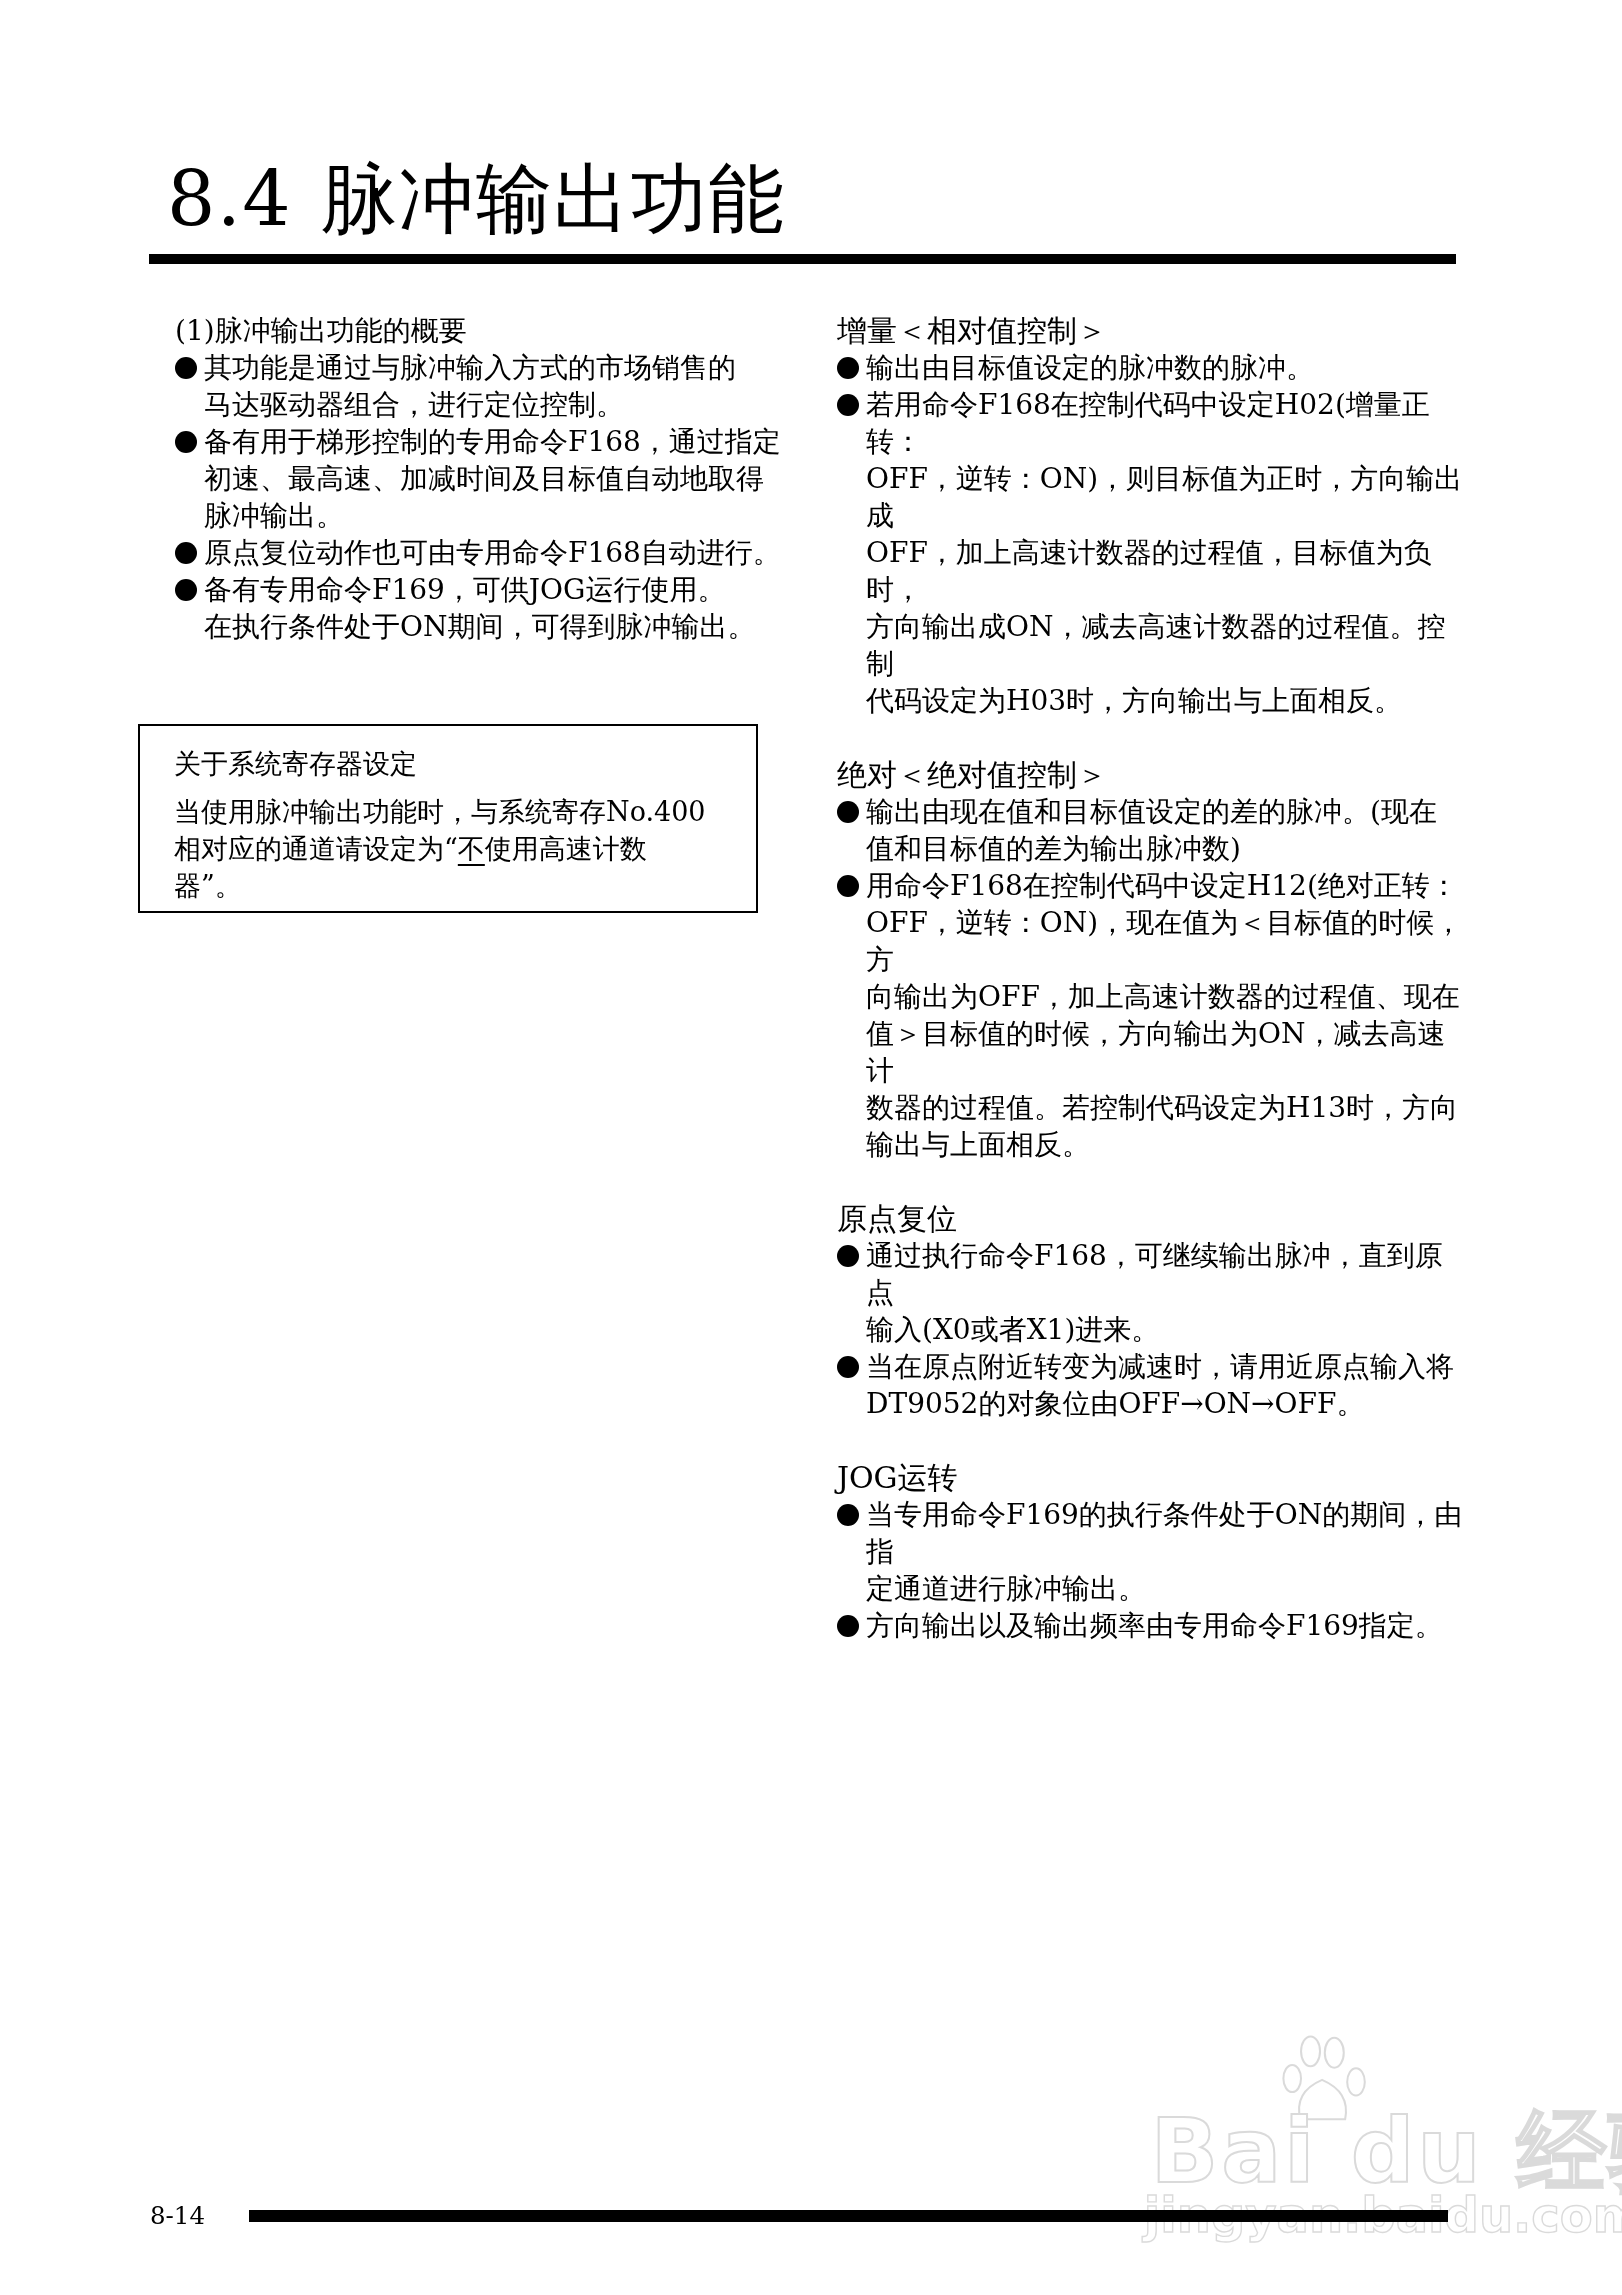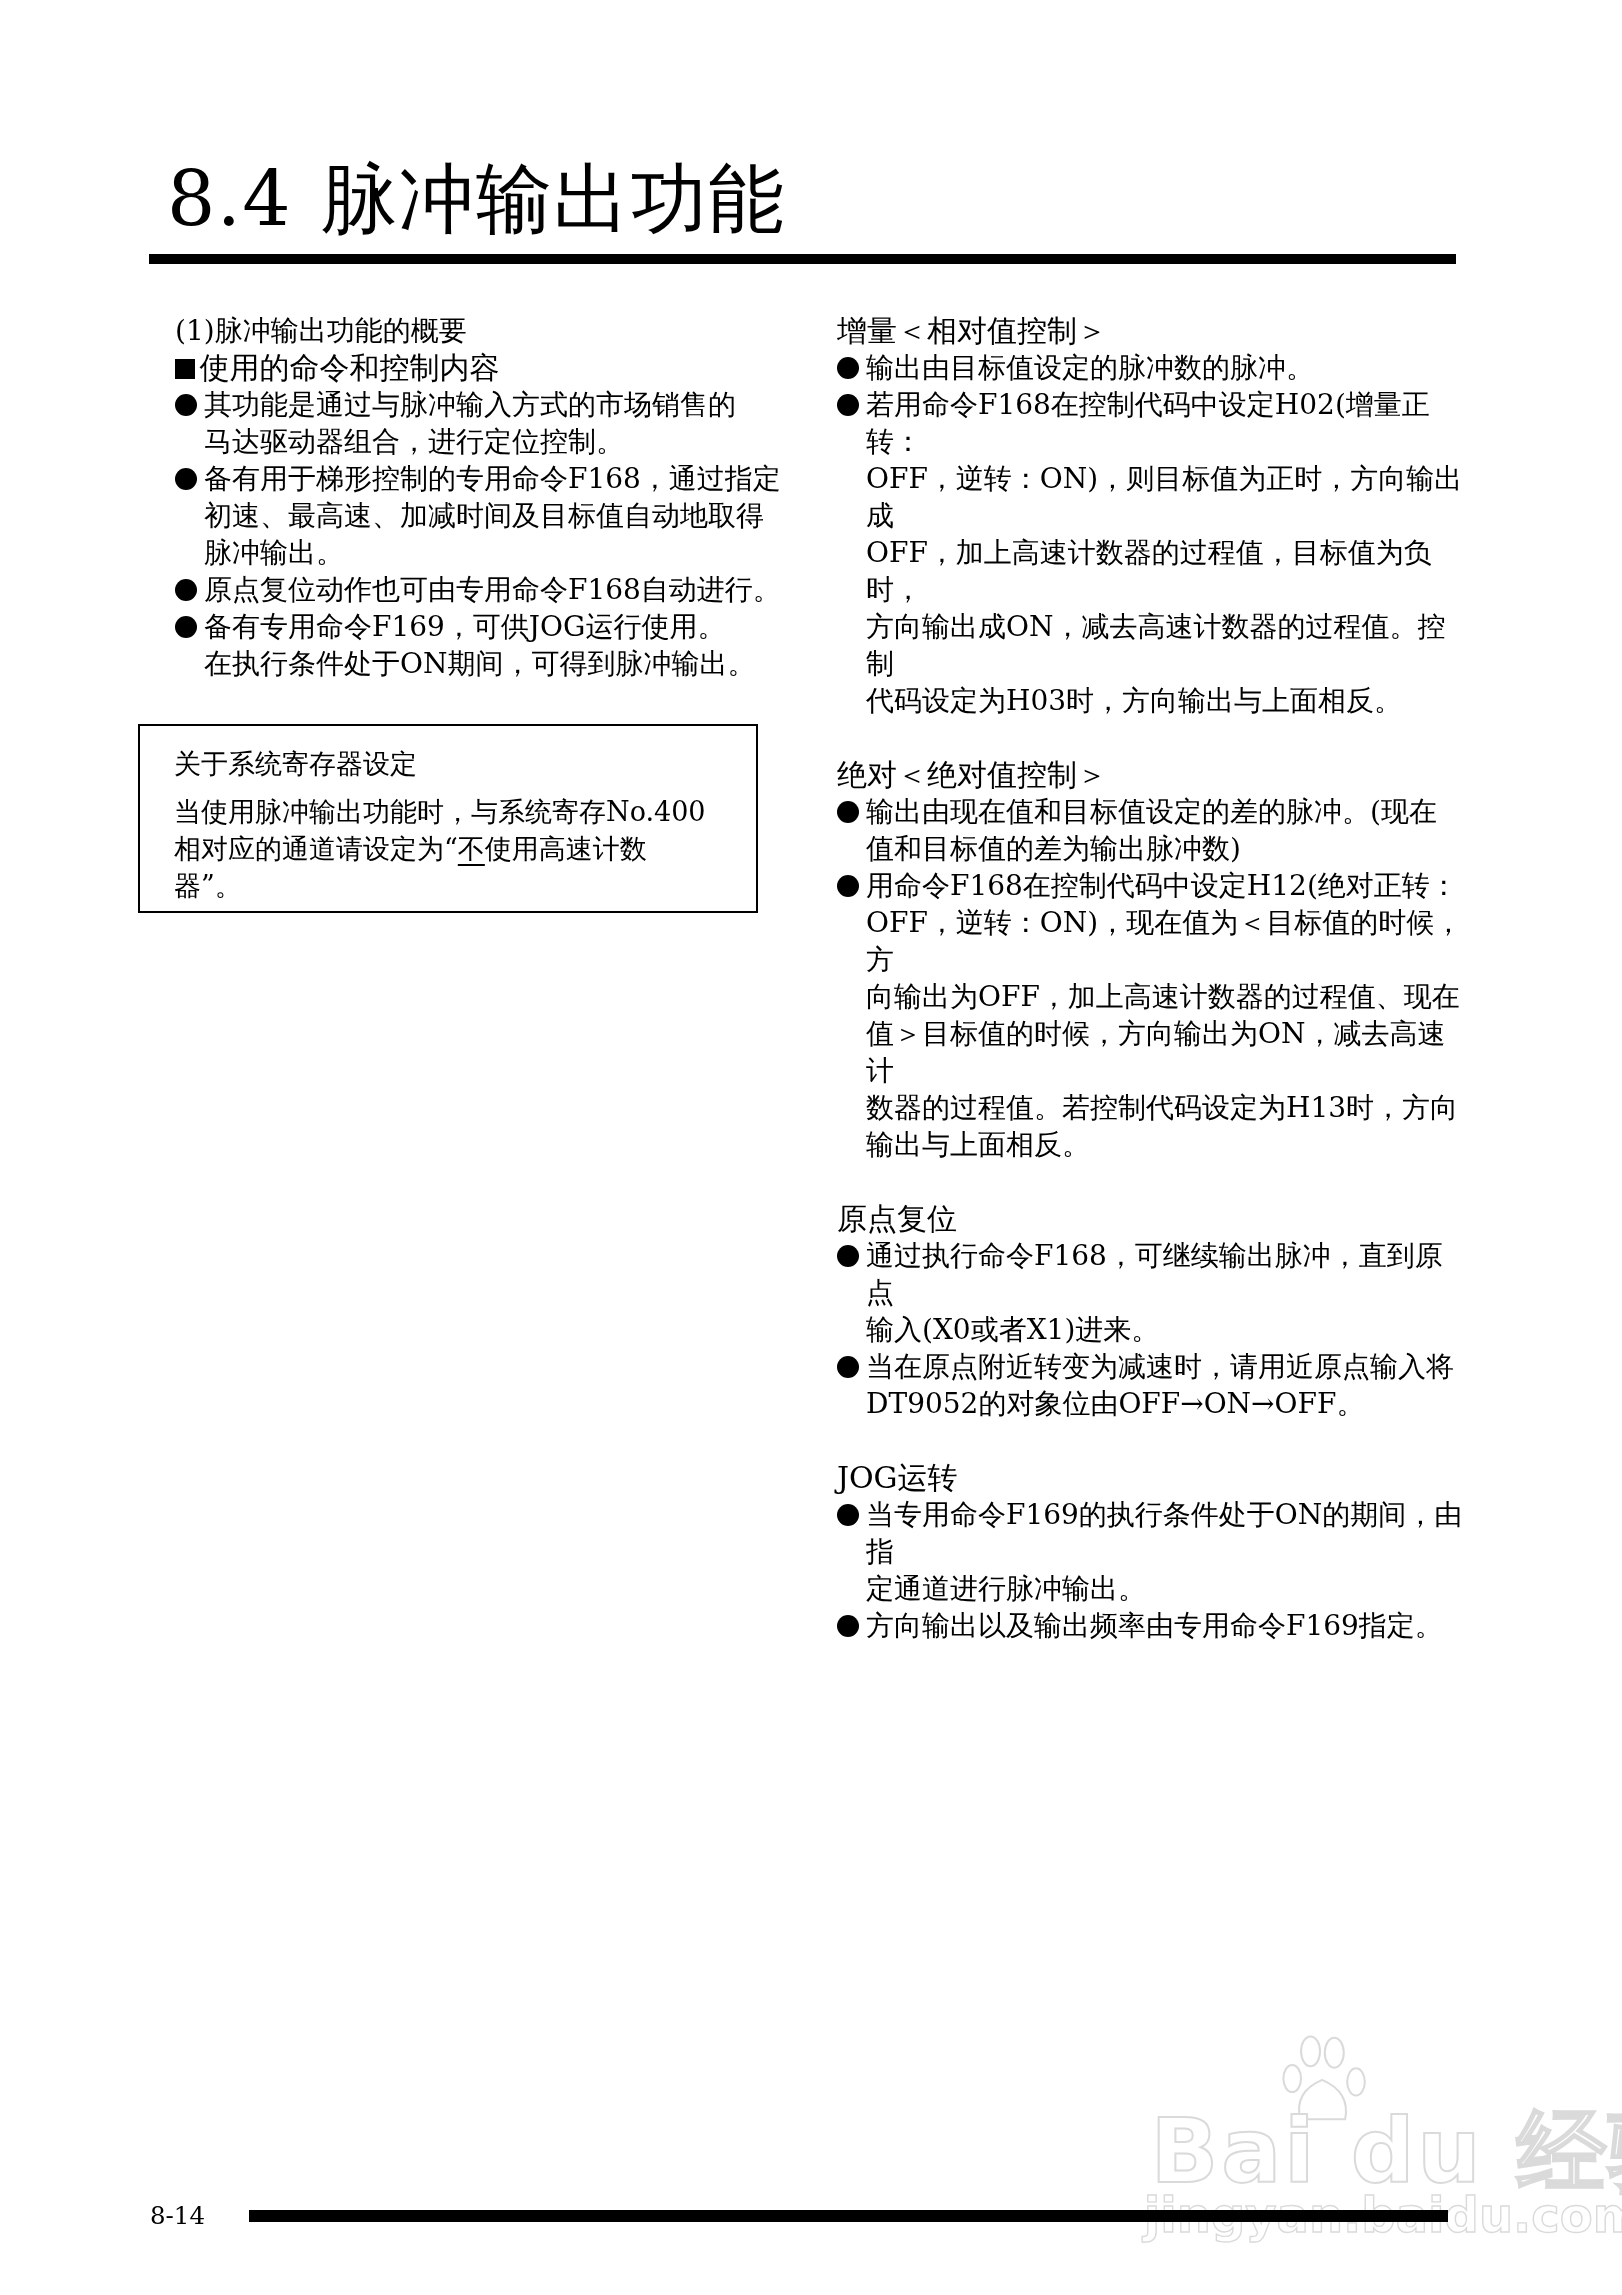--- a/index.html
+++ b/index.html
@@ -40,23 +40,20 @@
 </head>
 <body>
 
 <div class="title">
   <span class="title-num">8.4</span><span>脉冲输出功能</span>
 </div>
 <div class="title-rule"></div>
 
 <div class="col col-left">
   <div class="sec-head">(1)脉冲输出功能的概要</div>
-  <div class="sub-head">
-    <span class="square"></span><span>使用的命令和控制内容</span>
-  </div>
 
   <div class="bullet">
     <span class="dot"></span>
     <div>其功能是通过与脉冲输入方式的市场销售的</div>
     <div>马达驱动器组合，进行定位控制。</div>
   </div>
   <div class="bullet">
     <span class="dot"></span>
     <div>备有用于梯形控制的专用命令F168，通过指定</div>
     <div>初速、最高速、加减时间及目标值自动地取得</div>

